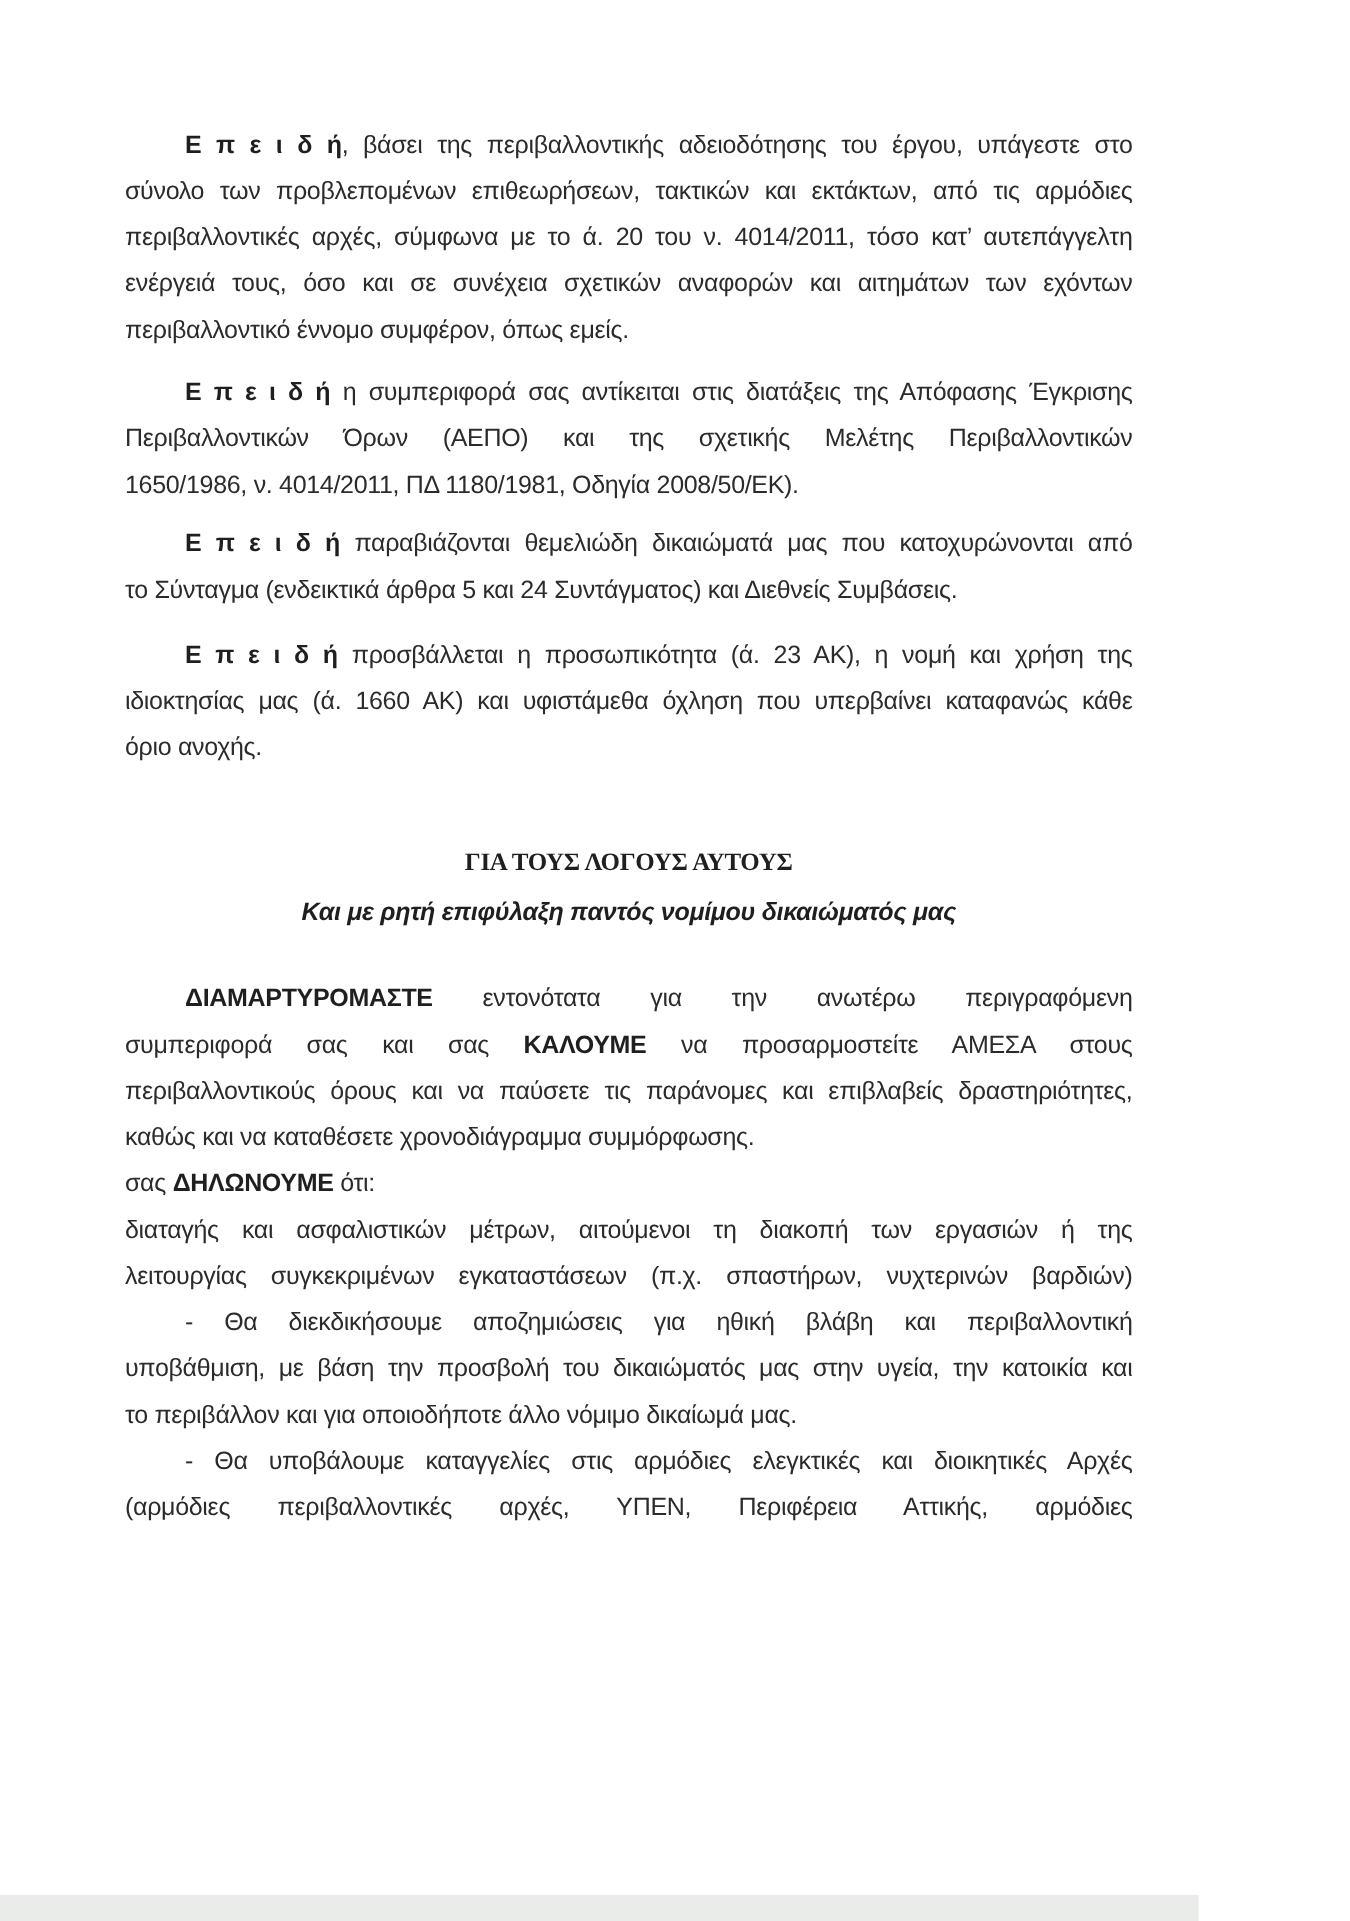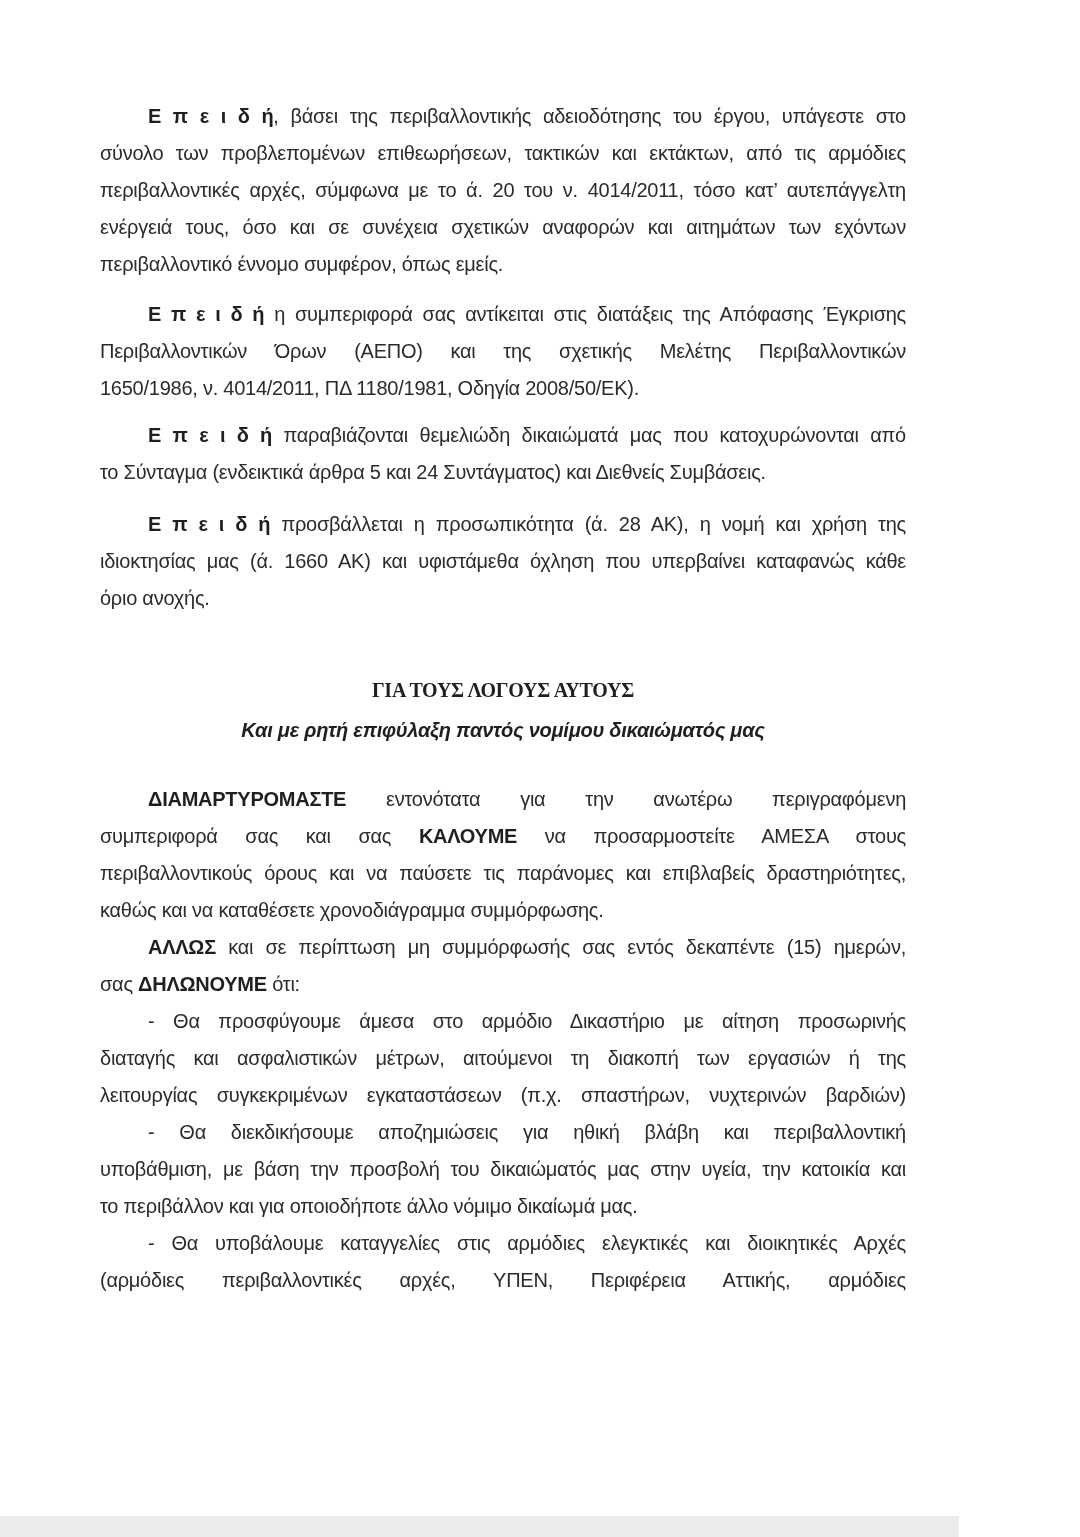--- a/index.html
+++ b/index.html
@@ -42,42 +42,40 @@
       <div class="block para" style="margin-top: 13px;">
         <div class="line fill indent"><span class="b">Ε π ε ι δ ή</span><span> η συμπεριφορά σας αντίκειται στις διατάξεις της Απόφασης Έγκρισης</span></div>
         <div class="line fill"><span>Περιβαλλοντικών Όρων (ΑΕΠΟ) και της σχετικής Μελέτης Περιβαλλοντικών</span></div>
         <div class="line"><span>1650/1986, ν. 4014/2011, ΠΔ 1180/1981, Οδηγία 2008/50/ΕΚ).</span></div>
       </div>
       <div class="block para" style="margin-top: 10px;">
         <div class="line fill indent"><span class="b">Ε π ε ι δ ή</span><span> παραβιάζονται θεμελιώδη δικαιώματά μας που κατοχυρώνονται από</span></div>
         <div class="line"><span>το Σύνταγμα (ενδεικτικά άρθρα 5 και 24 Συντάγματος) και Διεθνείς Συμβάσεις.</span></div>
       </div>
       <div class="block para" style="margin-top: 15px;">
-        <div class="line fill indent"><span class="b">Ε π ε ι δ ή</span><span> προσβάλλεται η προσωπικότητα (ά. 28 ΑΚ), η νομή και χρήση της</span></div>
+        <div class="line fill indent"><span class="b">Ε π ε ι δ ή</span><span> προσβάλλεται η προσωπικότητα (ά. 23 ΑΚ), η νομή και χρήση της</span></div>
         <div class="line fill"><span>ιδιοκτησίας μας (ά. 1660 ΑΚ) και υφιστάμεθα όχληση που υπερβαίνει καταφανώς κάθε</span></div>
         <div class="line"><span>όριο ανοχής.</span></div>
       </div>
       <div class="block heading" style="margin-top: 55px; font-family: Liberation Serif, serif;">
         <div class="line"><span class="b">ΓΙΑ ΤΟΥΣ ΛΟΓΟΥΣ ΑΥΤΟΥΣ</span></div>
       </div>
       <div class="block heading" style="margin-top: 3px; font-style: italic;">
         <div class="line"><span class="b">Και με ρητή επιφύλαξη παντός νομίμου δικαιώματός μας</span></div>
       </div>
       <div class="block para" style="margin-top: 32px;">
         <div class="line fill indent"><span class="b">ΔΙΑΜΑΡΤΥΡΟΜΑΣΤΕ</span><span> εντονότατα για την ανωτέρω περιγραφόμενη</span></div>
         <div class="line fill"><span>συμπεριφορά σας και σας </span><span class="b">ΚΑΛΟΥΜΕ</span><span> να προσαρμοστείτε ΑΜΕΣΑ στους</span></div>
         <div class="line fill"><span>περιβαλλοντικούς όρους και να παύσετε τις παράνομες και επιβλαβείς δραστηριότητες,</span></div>
         <div class="line"><span>καθώς και να καταθέσετε χρονοδιάγραμμα συμμόρφωσης.</span></div>
       </div>
       <div class="block para">
-        <div class="line fill indent"><span class="b">ΑΛΛΩΣ</span><span> και σε περίπτωση μη συμμόρφωσής σας εντός δεκαπέντε (15) ημερών,</span></div>
         <div class="line"><span>σας </span><span class="b">ΔΗΛΩΝΟΥΜΕ</span><span> ότι:</span></div>
       </div>
       <div class="block para">
-        <div class="line fill indent"><span>- Θα προσφύγουμε άμεσα στο αρμόδιο Δικαστήριο με αίτηση προσωρινής</span></div>
         <div class="line fill"><span>διαταγής και ασφαλιστικών μέτρων, αιτούμενοι τη διακοπή των εργασιών ή της</span></div>
         <div class="line fill"><span>λειτουργίας συγκεκριμένων εγκαταστάσεων (π.χ. σπαστήρων, νυχτερινών βαρδιών)</span></div>
       </div>
       <div class="block para">
         <div class="line fill indent"><span>- Θα διεκδικήσουμε αποζημιώσεις για ηθική βλάβη και περιβαλλοντική</span></div>
         <div class="line fill"><span>υποβάθμιση, με βάση την προσβολή του δικαιώματός μας στην υγεία, την κατοικία και</span></div>
         <div class="line"><span>το περιβάλλον και για οποιοδήποτε άλλο νόμιμο δικαίωμά μας.</span></div>
       </div>
       <div class="block para">
         <div class="line fill indent"><span>- Θα υποβάλουμε καταγγελίες στις αρμόδιες ελεγκτικές και διοικητικές Αρχές</span></div>

